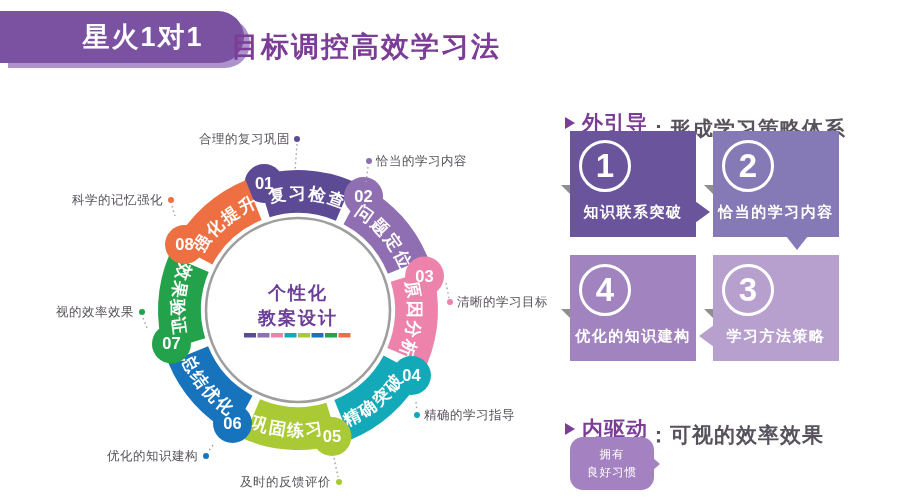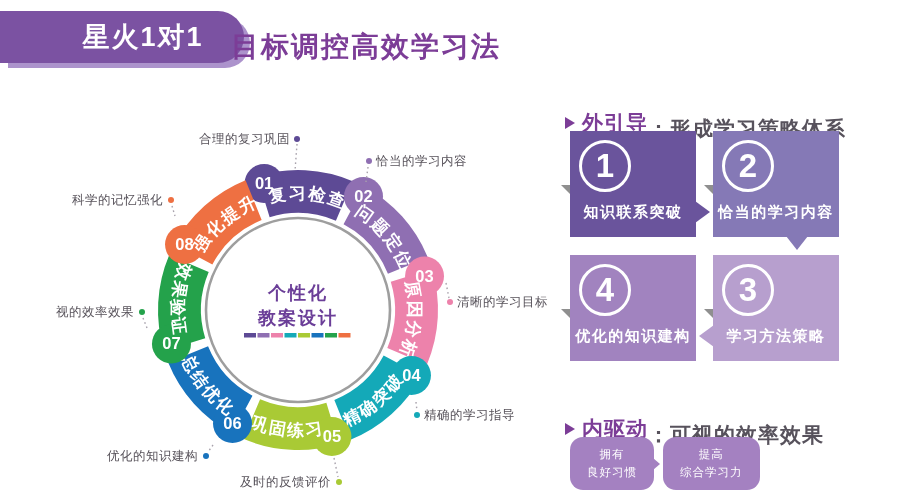--- a/index.html
+++ b/index.html
@@ -235,19 +235,15 @@
     <span class="tri"></span>
     <span class="hb">内驱动</span>
     <span class="hr">：可视的效率效果</span>
   </div>
 
   <div class="chips">
     <div class="chip has-tab" style="--chip: #a481c1;">
       <span>拥有</span>
       <span>良好习惯</span>
     </div>
-    <div class="chip" style="--chip: #a481c1;">
-      <span>提高</span>
-      <span>综合学习力</span>
-    </div>
   </div>
 
 </div>
 
 </body></html>

